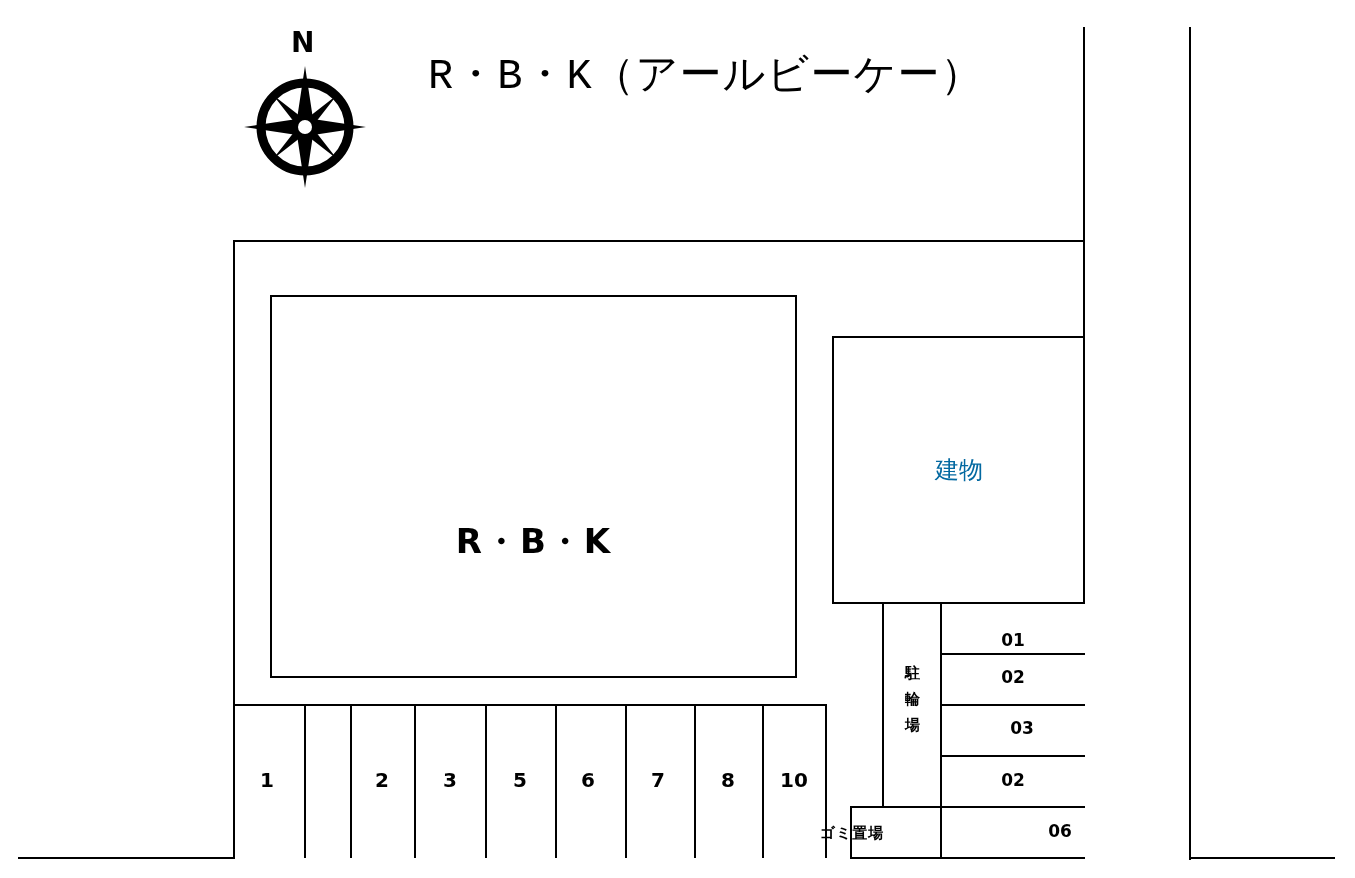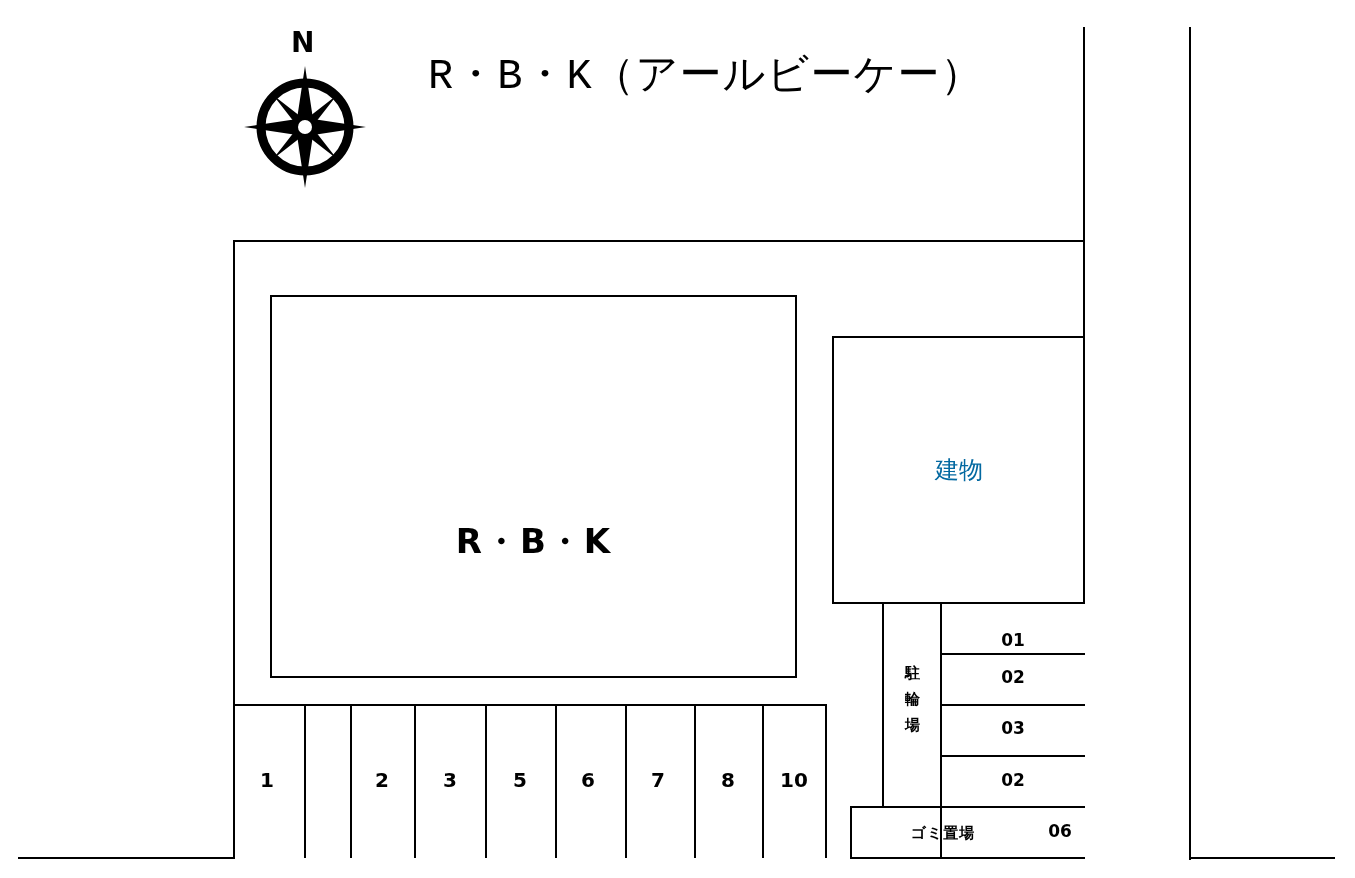--- a/index.html
+++ b/index.html
@@ -8,21 +8,21 @@
   .line-h { position: absolute; height: 0; border-top: 2px solid #000; }
   .line-v { position: absolute; width: 0; border-left: 2px solid #000; }
   .box { position: absolute; border: 2px solid #000; box-sizing: border-box; }
   .title { position: absolute; left: 428px; top: 46px; font-size: 42px; letter-spacing: 1px; white-space: nowrap; font-weight: normal; font-family: Liberation Mono, monospace; }
   .north-label { position: absolute; left: 291px; top: 26px; font-size: 28px; font-weight: bold; }
   .main-label { position: absolute; left: 272px; top: 300px; width: 524px; height: 484px; display: flex; align-items: center; justify-content: center; font-size: 34px; font-weight: bold; letter-spacing: 2px; }
   .bldg-label { position: absolute; left: 834px; top: 337px; width: 250px; height: 266px; display: flex; align-items: center; justify-content: center; font-size: 24px; color: #0369a1; }
   .slot-num { position: absolute; top: 768px; font-size: 20px; font-weight: bold; text-align: center; width: 60px; }
   .right-num { position: absolute; left: 942px; width: 142px; text-align: center; font-size: 17px; font-weight: bold; }
   .bike-label { position: absolute; left: 884px; top: 660px; width: 57px; text-align: center; font-size: 15px; font-weight: bold; line-height: 26px; }
-  .garbage-label { position: absolute; left: 898px; top: 808px; width: 90px; height: 50px; display: flex; align-items: center; justify-content: center; font-size: 15px; font-weight: bold; letter-spacing: 1px; }
+  .garbage-label { position: absolute; left: 807px; top: 808px; width: 90px; height: 50px; display: flex; align-items: center; justify-content: center; font-size: 15px; font-weight: bold; letter-spacing: 1px; }
 </style>
 </head>
 <body>
 
 <div class="title">R・B・K（アールビーケー）</div>
 
 <div class="north-label">N</div>
 <svg class="abs" style="left:242px; top:64px;" width="126" height="126" viewBox="0 0 126 126">
   <circle cx="63" cy="63" r="44" fill="none" stroke="#000" stroke-width="9"></circle>
 
@@ -80,15 +80,15 @@
 <div class="garbage-label">ゴミ置場</div>
 
 <div class="line-h" style="left:940px; top:653px; width:145px;"></div>
 <div class="line-h" style="left:940px; top:704px; width:145px;"></div>
 <div class="line-h" style="left:940px; top:755px; width:145px;"></div>
 <div class="line-h" style="left:940px; top:806px; width:145px;"></div>
 <div class="line-h" style="left:940px; top:857px; width:145px;"></div>
 
 <div class="right-num" style="top:590px;margin-top:40px;">01</div>
 <div class="right-num" style="top:667px;">02</div>
-<div class="right-num" style="top:718px;">03</div>
+<div class="right-num" style="top:718px;padding-left:9px;">03</div>
 <div class="right-num" style="top:770px;">02</div>
 <div class="right-num" style="top:821px;margin-left:47px;">06</div>
 
 </body></html>

